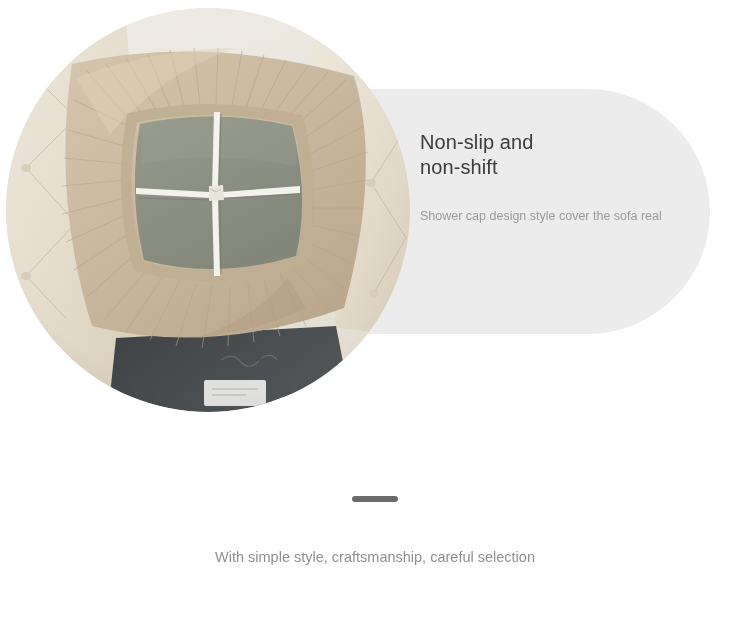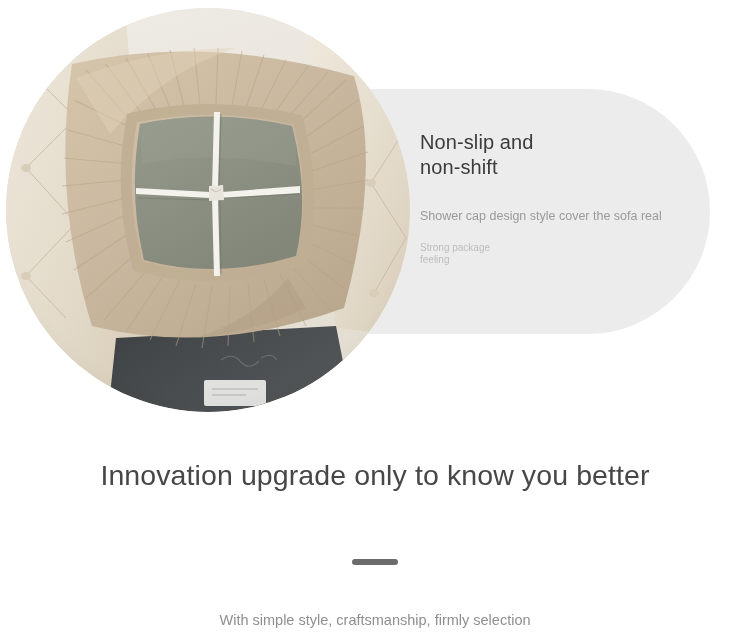--- a/index.html
+++ b/index.html
@@ -296,27 +296,24 @@
 
           <rect x="0" y="0" width="404" height="404" fill="url(#vign)"></rect>
         </g>
       </svg>
     </div>
 
     <div class="panel-text">
       <h2 class="headline">Non-slip and
 non-shift</h2>
       <p class="sub-line">Shower cap design style cover the sofa real</p>
-      <p class="tiny-line">Strong package
-feeling</p>
     </div>
   </div>
 
   <div class="bottom-section">
-    <h1 class="big-title">Innovation upgrade only to know you better</h1>
     <div class="divider-dash"></div>
     <p class="tagline">
-      <span>With simple style, craftsmanship, firmly selection</span><br>
+      <span>With simple style, craftsmanship, careful selection</span><br>
       
     </p>
   </div>
 
 </div>
 
 </body></html>

